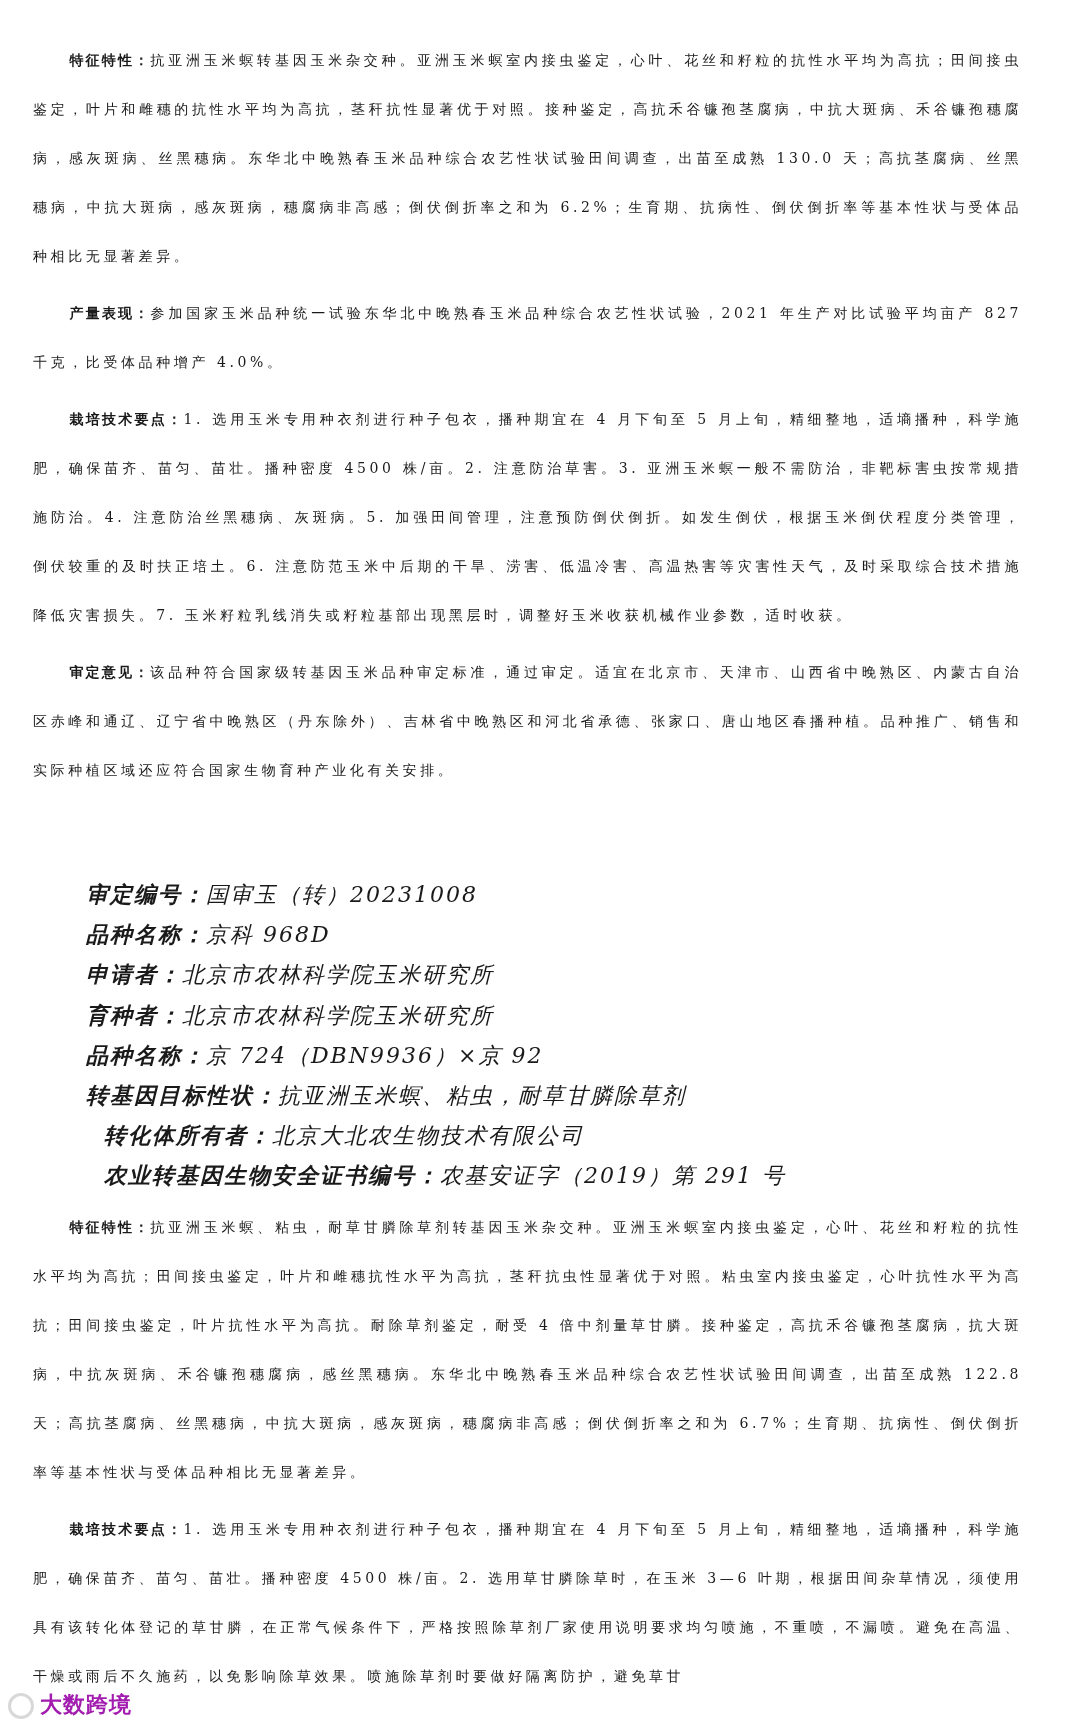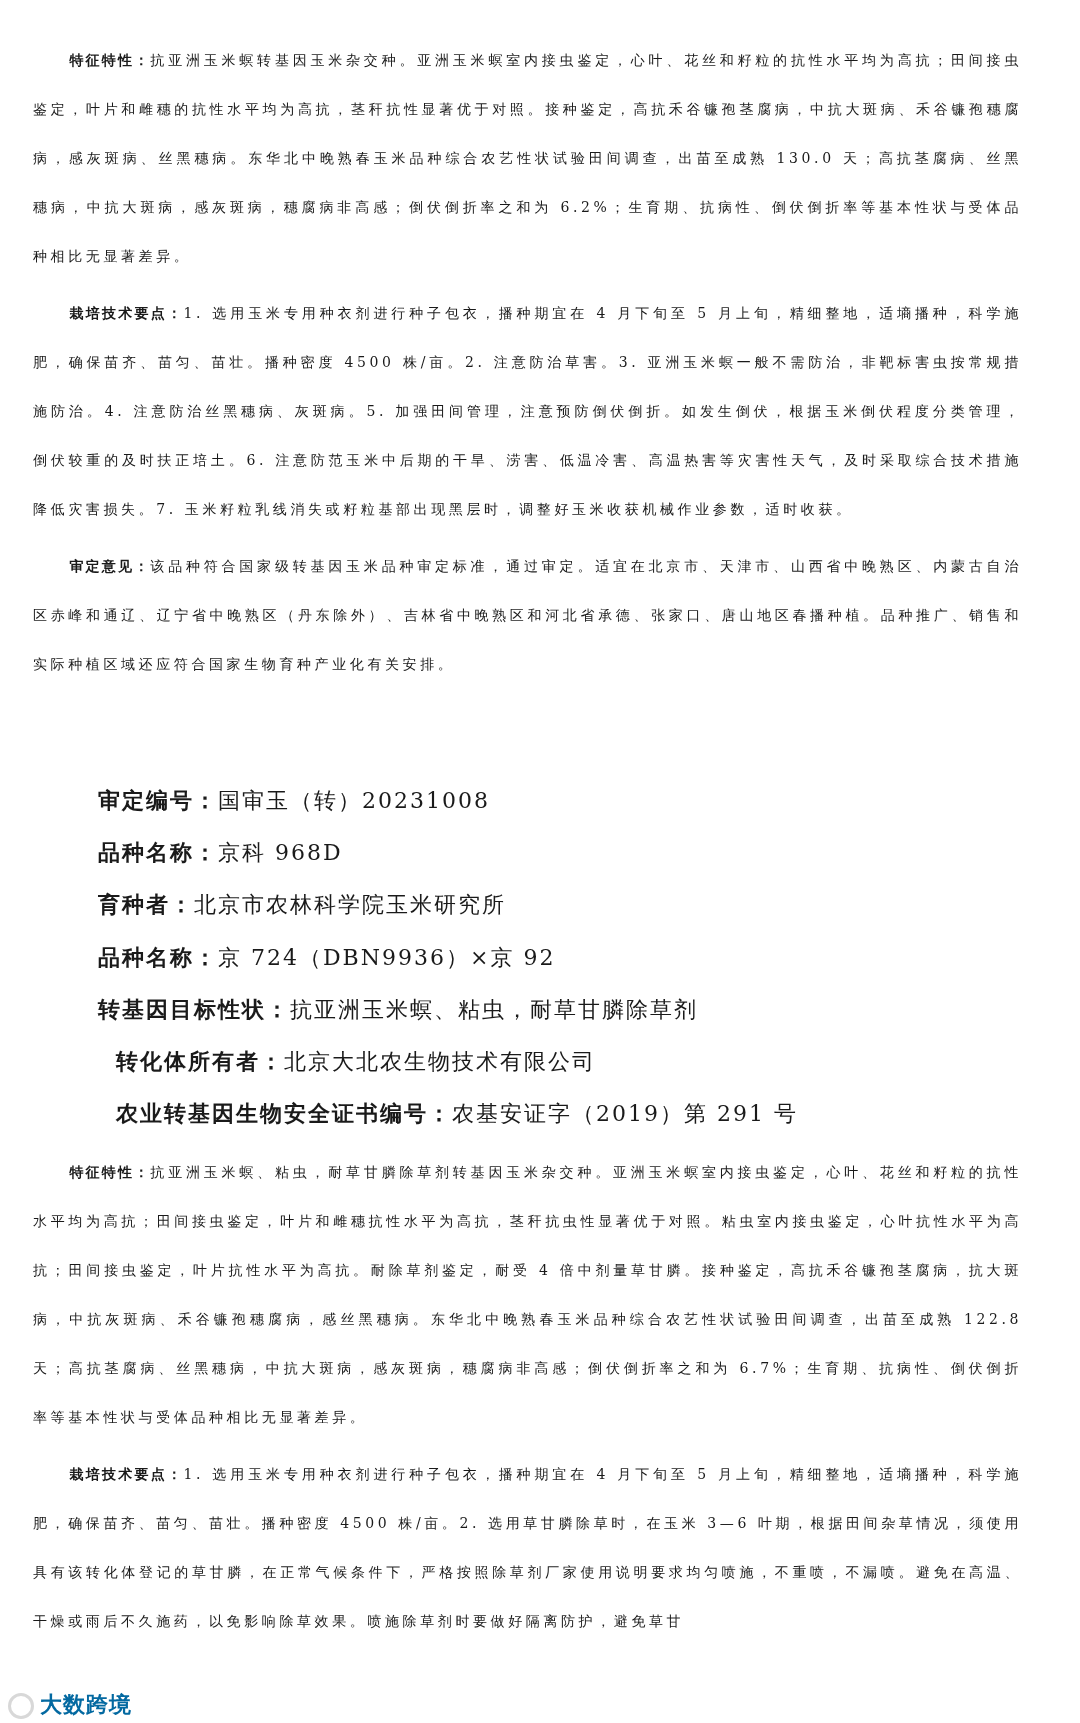--- a/index.html
+++ b/index.html
@@ -9,45 +9,47 @@
     color: #1a1a1a;
   }
   .page { position: absolute; left: 25px; top: 28px; width: 1005px; }
   .para {
     font-size: 14px; line-height: 49px; margin: 8px;
     text-align: justify; text-indent: 2.6em; letter-spacing: 3.6px;
     word-break: break-all;
   }
   .para .lbl { font-weight: bold; font-family: "DejaVu Sans", "Liberation Sans", sans-serif; letter-spacing: 2px; }
   .gap { height: 70px; }
-  .kv { font-size: 22px; line-height: 36.2px; margin: 16px; padding-left: 57px; letter-spacing: 2px; white-space: nowrap; }
+  .kv { font-size: 22px; line-height: 36.2px; margin: 4px; padding-left: 57px; letter-spacing: 2px; white-space: nowrap; font-style: italic; }
   .kv .lbl { font-weight: bold; font-family: "DejaVu Sans", "Liberation Sans", sans-serif; }
   .kv.indent2 { padding-left: 75px; }
   .watermark {
-    position: absolute; left: 8px; top: 1690px; font-size: 22px; color: #0369a1;
+    position: absolute; left: 8px; top: 1690px; font-size: 22px; color: #a21caf;
     font-family: "DejaVu Sans", "Liberation Sans", sans-serif; font-weight: bold; letter-spacing: 1px;
   }
   .watermark .wm-icon { display: inline-block; width: 20px; height: 20px; border: 3px solid #d8d8d8; border-radius: 50%; vertical-align: middle; margin-right: 6px; }
 </style>
 </head>
 <body>
 
 <div class="page">
 
   <p class="para"><span class="lbl">特征特性：</span><span>抗亚洲玉米螟转基因玉米杂交种。亚洲玉米螟室内接虫鉴定，心叶、花丝和籽粒的抗性水平均为高抗；田间接虫鉴定，叶片和雌穗的抗性水平均为高抗，茎秆抗性显著优于对照。接种鉴定，高抗禾谷镰孢茎腐病，中抗大斑病、禾谷镰孢穗腐病，感灰斑病、丝黑穗病。东华北中晚熟春玉米品种综合农艺性状试验田间调查，出苗至成熟 130.0 天；高抗茎腐病、丝黑穗病，中抗大斑病，感灰斑病，穗腐病非高感；倒伏倒折率之和为 6.2%；生育期、抗病性、倒伏倒折率等基本性状与受体品种相比无显著差异。</span></p>
 
+  <p class="para"><span class="lbl">产量表现：</span><span>参加国家玉米品种统一试验东华北中晚熟春玉米品种综合农艺性状试验，2021 年生产对比试验平均亩产 827 千克，比受体品种增产 4.0%。</span></p>
 
   <p class="para"><span class="lbl">栽培技术要点：</span><span>1. 选用玉米专用种衣剂进行种子包衣，播种期宜在 4 月下旬至 5 月上旬，精细整地，适墒播种，科学施肥，确保苗齐、苗匀、苗壮。播种密度 4500 株/亩。2. 注意防治草害。3. 亚洲玉米螟一般不需防治，非靶标害虫按常规措施防治。4. 注意防治丝黑穗病、灰斑病。5. 加强田间管理，注意预防倒伏倒折。如发生倒伏，根据玉米倒伏程度分类管理，倒伏较重的及时扶正培土。6. 注意防范玉米中后期的干旱、涝害、低温冷害、高温热害等灾害性天气，及时采取综合技术措施降低灾害损失。7. 玉米籽粒乳线消失或籽粒基部出现黑层时，调整好玉米收获机械作业参数，适时收获。</span></p>
 
   <p class="para"><span class="lbl">审定意见：</span><span>该品种符合国家级转基因玉米品种审定标准，通过审定。适宜在北京市、天津市、山西省中晚熟区、内蒙古自治区赤峰和通辽、辽宁省中晚熟区（丹东除外）、吉林省中晚熟区和河北省承德、张家口、唐山地区春播种植。品种推广、销售和实际种植区域还应符合国家生物育种产业化有关安排。</span></p>
 
   <div class="gap"></div>
 
   <p class="kv"><span class="lbl">审定编号：</span><span>国审玉（转）20231008</span></p>
   <p class="kv"><span class="lbl">品种名称：</span><span>京科 968D</span></p>
+  <p class="kv"><span class="lbl">申请者：</span><span>北京市农林科学院玉米研究所</span></p>
   <p class="kv"><span class="lbl">育种者：</span><span>北京市农林科学院玉米研究所</span></p>
   <p class="kv"><span class="lbl">品种名称：</span><span>京 724（DBN9936）×京 92</span></p>
   <p class="kv"><span class="lbl">转基因目标性状：</span><span>抗亚洲玉米螟、粘虫，耐草甘膦除草剂</span></p>
   <p class="kv indent2"><span class="lbl">转化体所有者：</span><span>北京大北农生物技术有限公司</span></p>
   <p class="kv indent2"><span class="lbl">农业转基因生物安全证书编号：</span><span>农基安证字（2019）第 291 号</span></p>
 
   <p class="para"><span class="lbl">特征特性：</span><span>抗亚洲玉米螟、粘虫，耐草甘膦除草剂转基因玉米杂交种。亚洲玉米螟室内接虫鉴定，心叶、花丝和籽粒的抗性水平均为高抗；田间接虫鉴定，叶片和雌穗抗性水平为高抗，茎秆抗虫性显著优于对照。粘虫室内接虫鉴定，心叶抗性水平为高抗；田间接虫鉴定，叶片抗性水平为高抗。耐除草剂鉴定，耐受 4 倍中剂量草甘膦。接种鉴定，高抗禾谷镰孢茎腐病，抗大斑病，中抗灰斑病、禾谷镰孢穗腐病，感丝黑穗病。东华北中晚熟春玉米品种综合农艺性状试验田间调查，出苗至成熟 122.8 天；高抗茎腐病、丝黑穗病，中抗大斑病，感灰斑病，穗腐病非高感；倒伏倒折率之和为 6.7%；生育期、抗病性、倒伏倒折率等基本性状与受体品种相比无显著差异。</span></p>
 
 
   <p class="para"><span class="lbl">栽培技术要点：</span><span>1. 选用玉米专用种衣剂进行种子包衣，播种期宜在 4 月下旬至 5 月上旬，精细整地，适墒播种，科学施肥，确保苗齐、苗匀、苗壮。播种密度 4500 株/亩。2. 选用草甘膦除草时，在玉米 3—6 叶期，根据田间杂草情况，须使用具有该转化体登记的草甘膦，在正常气候条件下，严格按照除草剂厂家使用说明要求均匀喷施，不重喷，不漏喷。避免在高温、干燥或雨后不久施药，以免影响除草效果。喷施除草剂时要做好隔离防护，避免草甘</span></p>

